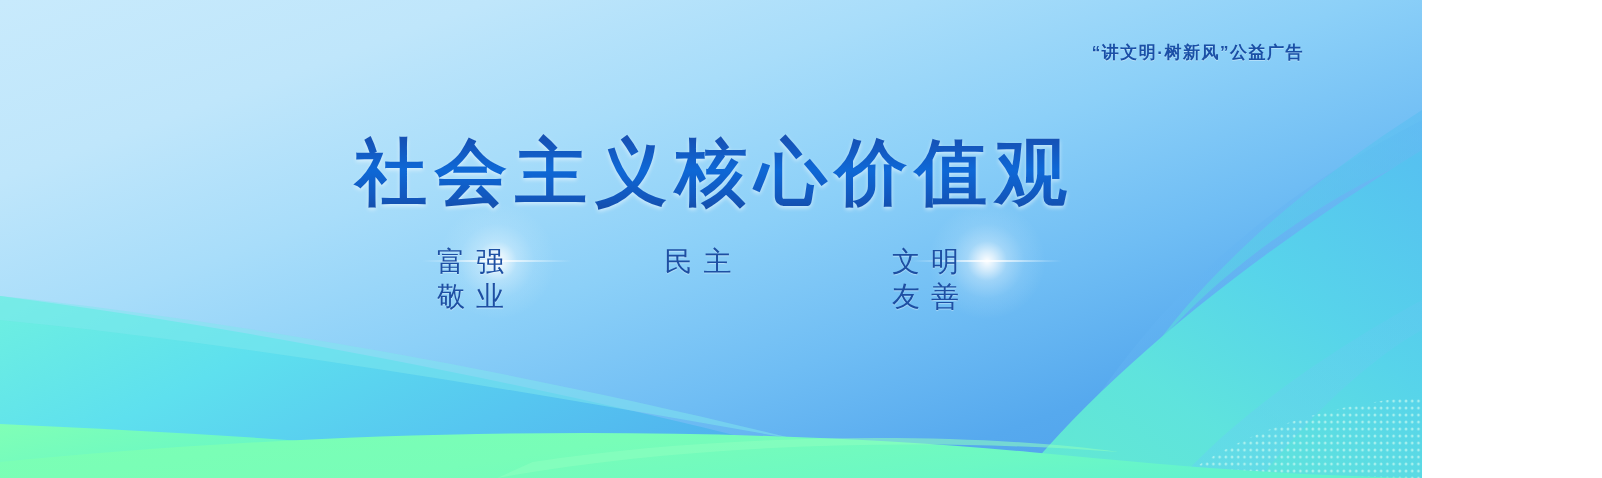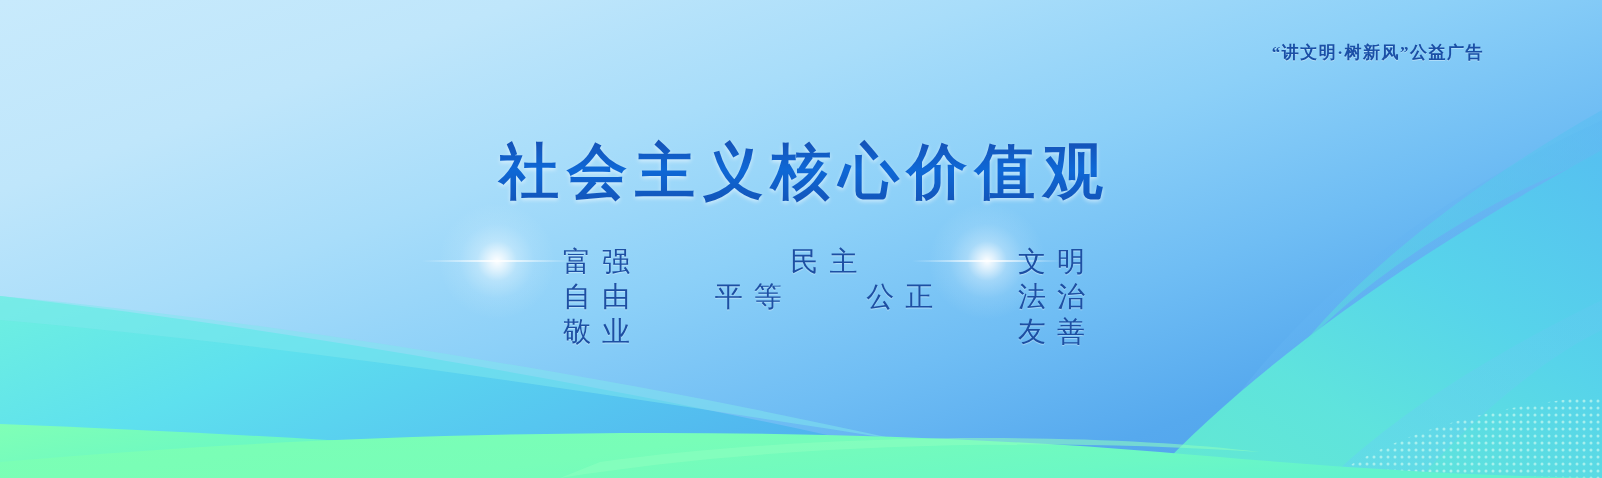--- a/index.html
+++ b/index.html
@@ -2,24 +2,24 @@
 <html><head>
 <meta charset="utf-8">
 <style>
   html, body {
     margin: 0;
     padding: 0;
     background: #ffffff;
   }
   .banner {
     position: relative;
-    width: 1602px;
+    width: 1422px;
     height: 478px;
     overflow: hidden;
-    font-family: Liberation Serif, serif;
+    font-family: Liberation Sans, sans-serif;
     background: linear-gradient(160deg,
         #c8eafc 0%,
         #bfe6fb 18%,
         #a8ddfa 34%,
         #8cd0f8 50%,
         #6fbdf4 66%,
         #56a9ee 80%,
         #4a9ce9 100%);
   }
 
@@ -50,21 +50,21 @@
     position: absolute;
     left: 0;
     right: 0;
     top: 118px;
     text-align: center;
     height: 110px;
   }
   .title {
     display: inline-block;
     position: relative;
-    font-size: 60px;
+    font-size: 72px;
     line-height: 108px;
     font-weight: bold;
     letter-spacing: 8px;
     padding-left: 8px;
     background: linear-gradient(180deg,
         #1f4fa6 0%,
         #1553b8 22%,
         #0e68d6 48%,
         #1257bd 74%,
         #17408f 100%);
@@ -123,21 +123,21 @@
   }
   .value-word {
     font-size: 28px;
     line-height: 35px;
     font-weight: 500;
     letter-spacing: 11px;
     color: #1d4fa3;
     white-space: nowrap;
     text-shadow: 0 1px 1px rgba(255,255,255,0.40);
     width: 125px;
-    text-align: right;
+    text-align: left;
     padding-left: 11px;
     box-sizing: border-box;
   }
 </style>
 </head>
 <body>
 
 <div class="banner">
 
   <svg class="waves" viewBox="0 0 1602 478" preserveAspectRatio="none">
@@ -222,25 +222,19 @@
   </div>
 
   <div class="values">
     <div class="values-inner">
       <div class="value-row">
         <span class="value-word">富强</span>
         <span class="value-word">民主</span>
         <span class="value-word">文明</span>
       </div>
       <div class="value-row">
-        <span class="value-word">自由</span>
-        <span class="value-word">平等</span>
-        <span class="value-word">公正</span>
-        <span class="value-word">法治</span>
-      </div>
-      <div class="value-row">
         <span class="value-word">敬业</span>
         <span class="value-word">友善</span>
       </div>
     </div>
   </div>
 
 </div>
 
 </body></html>

